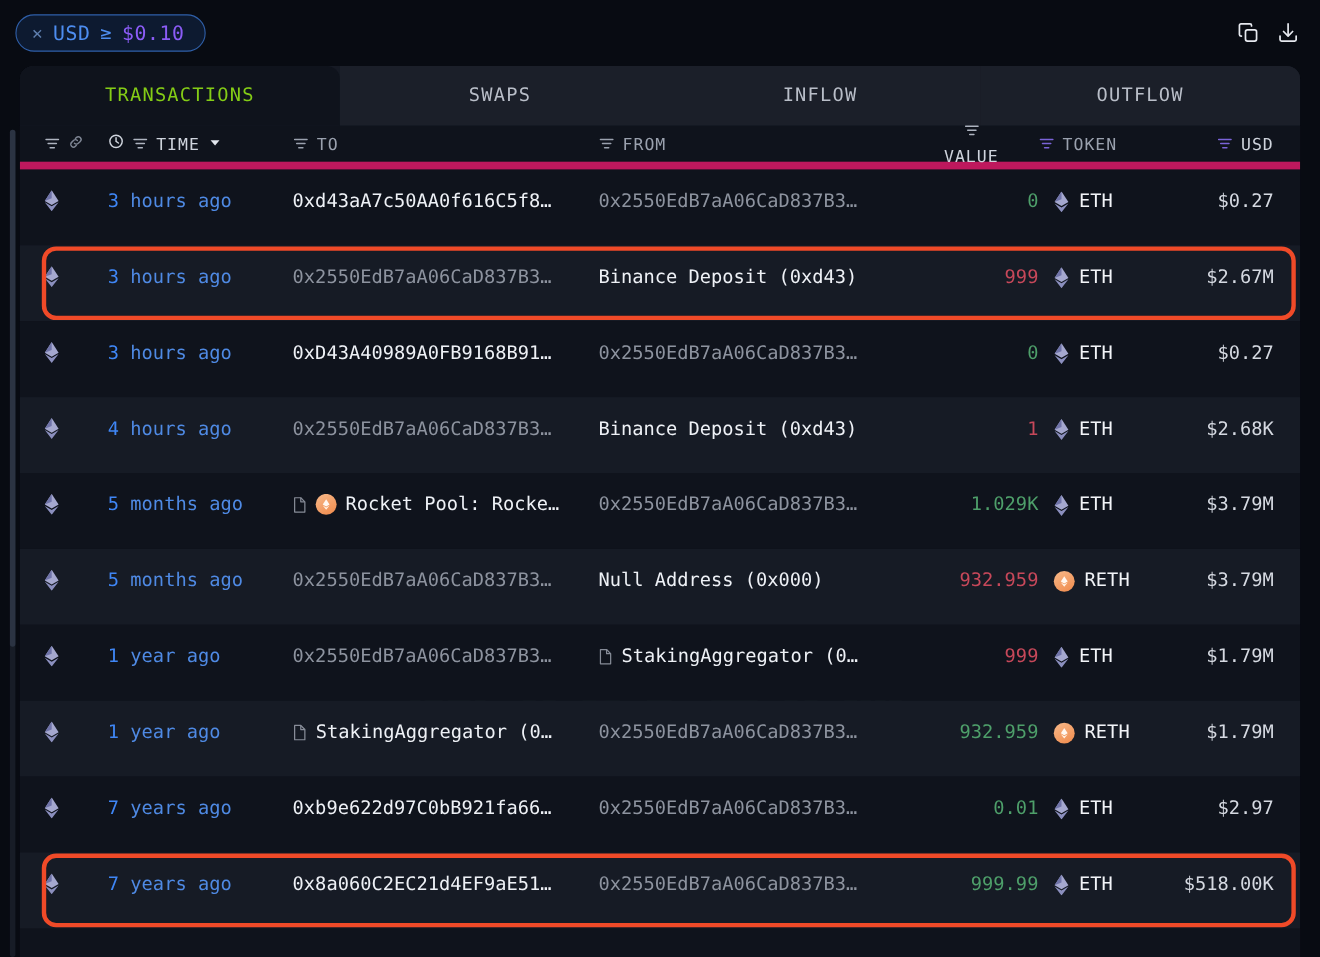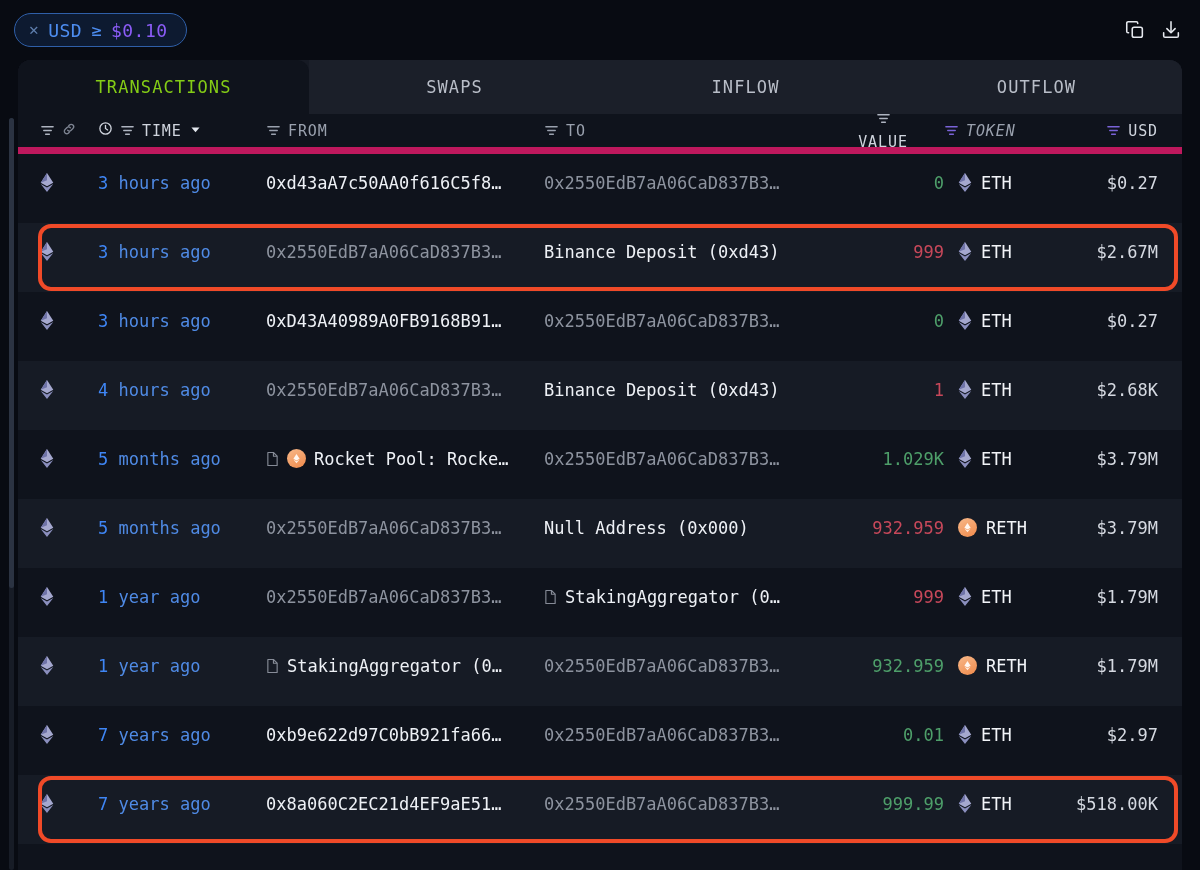--- a/index.html
+++ b/index.html
@@ -117,21 +117,21 @@
     cursor: pointer;
   }
   .ch .lbl { white-space: nowrap; }
   .ch-dim .lbl { color: #9aa1ae; }
 
   .c-chain  { width: 58px; }
   .c-time   { width: 168px; }
   .c-from   { flex: 1 1 0; min-width: 0; }
   .c-to     { flex: 1 1 0; min-width: 0; }
   .c-value  { width: 122px; justify-content: flex-end; flex-direction: column; }
-  .c-token  { width: 106px; font-style: italic; }
+  .c-token  { width: 106px; }
   .c-usd    { width: 108px; justify-content: flex-end; }
 
   svg.filt { display: block; }
 
   
   .watermark {
     position: absolute;
     left: 0; right: 0;
     top: 540px;
     display: flex;
@@ -199,21 +199,21 @@
     width: 122px;
     text-align: right;
     white-space: nowrap;
   }
   .v-pos { color: #4e9f6a; }
   .v-neg { color: #c7485a; }
 
   .token-cell {
     width: 106px;
     display: flex;
-    align-items: flex-start;
+    align-items: flex-end;
     gap: 9px;
     color: #f2f4f8;
     white-space: nowrap;
     padding-left: 14px;
   }
 
   .usd-cell {
     width: 108px;
     text-align: right;
     color: #d5d9e1;
@@ -329,36 +329,36 @@
           </svg>
         </span>
         <span class="lbl">TIME</span>
         <span>
           <svg width="13" height="13" viewBox="0 0 16 16" fill="#e3e7ee">
             <path d="M3 5.5h10L8 11.5z"></path>
           </svg>
         </span>
       </div>
 
-      <div class="ch c-from ch-dim">
+      <div class="ch c-to ch-dim">
         <span>
           <svg class="filt" width="15" height="15" viewBox="0 0 16 16" stroke="#9aa1ae" stroke-width="1.5" stroke-linecap="round">
             <path d="M2 4h12M4 8h8M6 12h4"></path>
           </svg>
         </span>
-        <span class="lbl">FROM</span>
-      </div>
-
-      <div class="ch c-to ch-dim">
+        <span class="lbl">TO</span>
+      </div>
+
+      <div class="ch c-from ch-dim">
         <span>
           <svg class="filt" width="15" height="15" viewBox="0 0 16 16" stroke="#9aa1ae" stroke-width="1.5" stroke-linecap="round">
             <path d="M2 4h12M4 8h8M6 12h4"></path>
           </svg>
         </span>
-        <span class="lbl">TO</span>
+        <span class="lbl">FROM</span>
       </div>
 
       <div class="ch c-value">
         <span>
           <svg class="filt" width="15" height="15" viewBox="0 0 16 16" stroke="#aeb4c0" stroke-width="1.5" stroke-linecap="round">
             <path d="M2 4h12M4 8h8M6 12h4"></path>
           </svg>
         </span>
         <span class="lbl">VALUE</span>
       </div>

